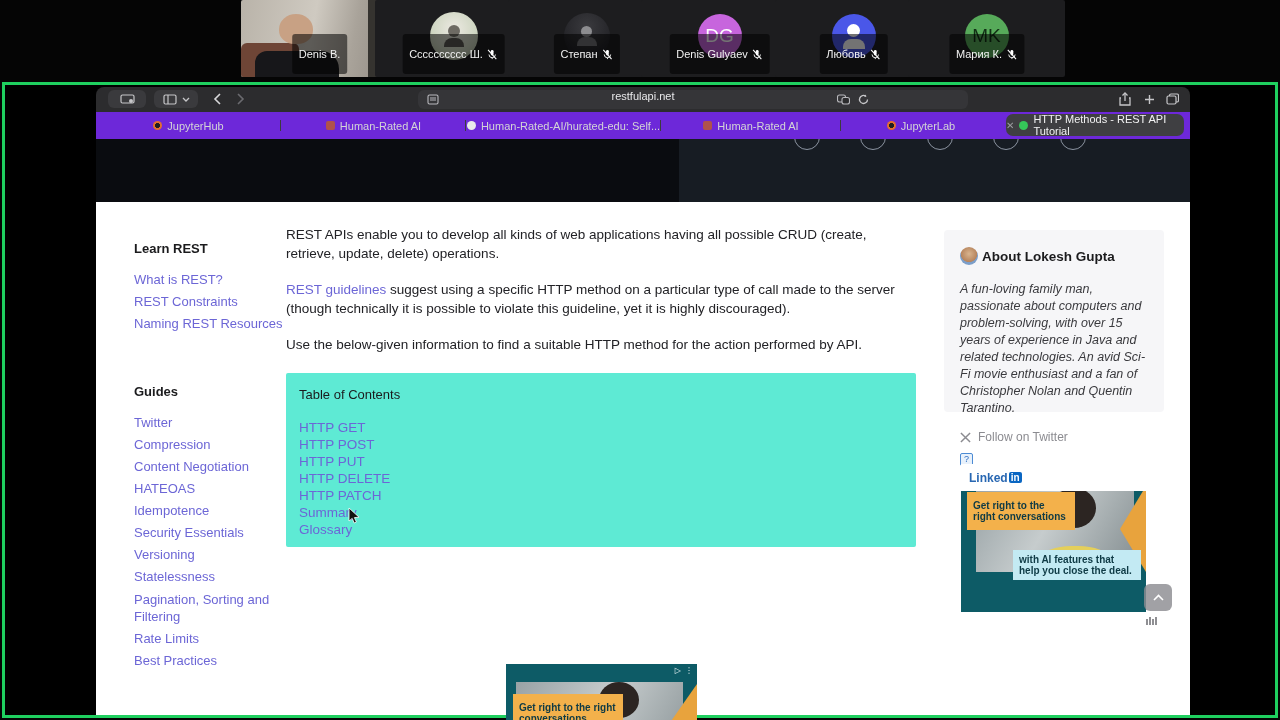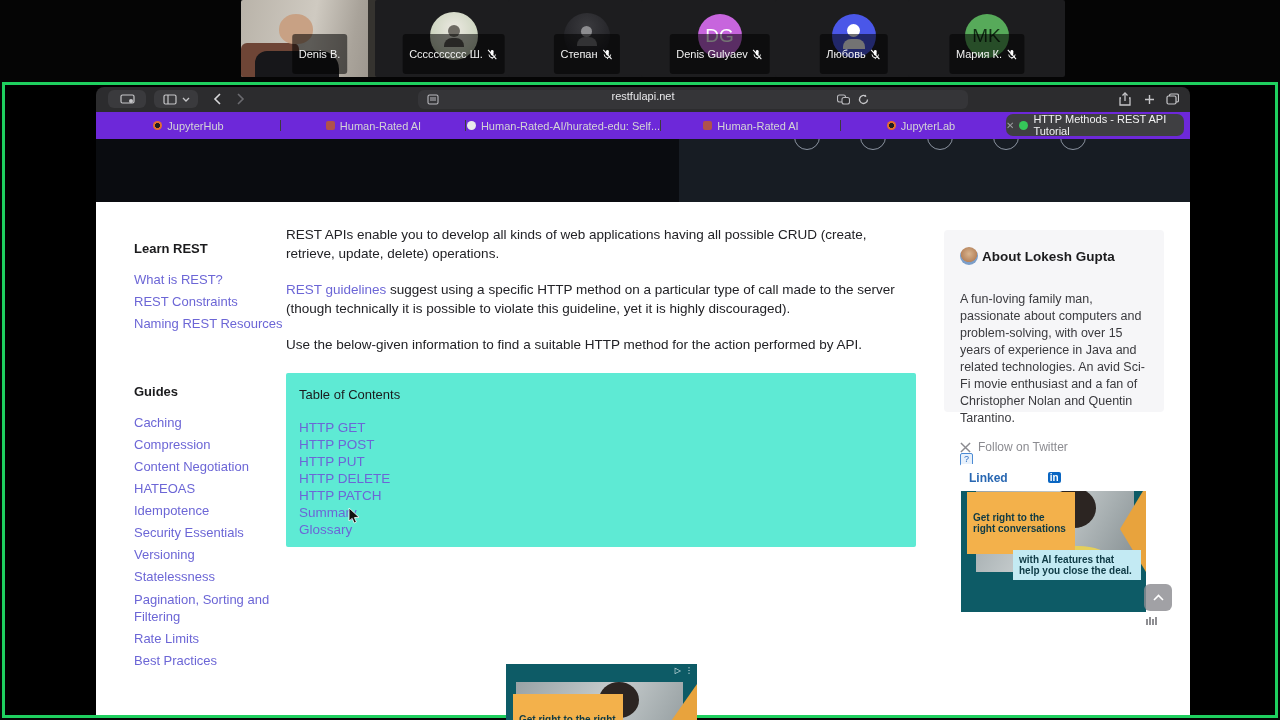--- a/index.html
+++ b/index.html
@@ -68,37 +68,37 @@
   .inlink { color:#6c66d6; }
   .tocbox { position:absolute; left:190px; top:171px; width:630px; height:174px; background:#5eead4; border-radius:2px; padding:14px 0 0 13px; }
   .tocbox .thead { font-size:13px; color:#1b1b1d; }
   .toclink { font-size:13.5px; color:#6c66d6; line-height:17px; cursor:pointer; }
 
   
   .about { position:absolute; left:848px; top:28px; width:220px; height:182px; background:#f6f6f8; border-radius:4px; padding:17px 16px 0 16px; }
   .abhead { display:flex; align-items:center; gap:4px; }
   .abava { width:18px; height:18px; border-radius:50%; background:radial-gradient(circle at 50% 38%,#d9b48e 0%,#b7855e 55%,#7c9ec9 60%); flex:0 0 auto; }
   .abtitle { font-size:13.5px; font-weight:700; color:#1b1b1d; }
-  .abbody { margin-top:26px; font-size:12.5px; line-height:17px; color:#3a3a3e; }
+  .abbody { margin-top:16px; font-size:12.5px; line-height:17px; color:#3a3a3e;font-style:italic; }
   .abfollow { margin-top:13px; display:flex; align-items:center; gap:7px; color:#8b8b90; font-size:12px; }
   .xicon { width:11px; height:11px; }
 
   
   .liad { position:absolute; background:#0d5b66; overflow:hidden; }
   .liad .photo { position:absolute; background:linear-gradient(120deg,#98a2a5 0%,#c6cccd 45%,#848e91 100%); }
   .liad .hair { position:absolute; background:#2c2522; border-radius:50%; }
   .liad .sweater { position:absolute; background:#e4cf5b; border-radius:45% 45% 0 0; }
   .liad .cornerwedge { position:absolute; background:#e8a33d; }
-  .liad .obox { position:absolute; background:#f3b14b; color:#0e3a45; font-weight:700; padding:20px 6px; }
+  .liad .obox { position:absolute; background:#f3b14b; color:#0e3a45; font-weight:700; padding:8px 6px; }
   .liad .bbox { position:absolute; background:#c3eaf3; color:#0e3a45; font-weight:700; padding:4px 6px; }
   .liad .adicons { position:absolute; top:2px; right:3px; color:#eaf4f6; font-size:8px; letter-spacing:1px; }
   .liad .strip { position:absolute; left:0; right:0; bottom:0; height:27px; background:#fff; display:flex; align-items:center; justify-content:space-between; padding:0 8px; }
   .lilogo { font-size:12px; font-weight:700; color:#0a66c2; display:flex; align-items:center; gap:1px; }
   .lilogo .word { color:#2867b2; }
-  .lilogo .inbadge { background:#0a66c2; color:#fff; border-radius:2px; padding:0 2px; font-size:10px;margin-left:39px; }
+  .lilogo .inbadge { background:#0a66c2; color:#fff; border-radius:2px; padding:0 2px; font-size:10px; }
 
   .adhelp { position:absolute; left:864px; top:251px; width:13px; height:13px; background:#e8f1fb; border:1px solid #4c8bd4; border-radius:2px;
             color:#2f6fc2; font-size:9px; line-height:11px; text-align:center; }
   .scrolltop { position:absolute; left:1048px; top:382px; width:28px; height:27px; background:rgba(140,140,145,.82); border-radius:6px;
                display:flex; align-items:center; justify-content:center; color:#fff; }
   .wmark { position:absolute; color:#8f8f93; display:flex; align-items:flex-end; gap:1px; }
   .wmark i { display:block; width:2px; background:#8f8f93; }
 
   svg { display:block; }
 </style>
@@ -325,21 +325,21 @@
         <div class="snav" style="top:27px">
           <div class="shead">Learn REST</div>
           <div style="height:13px"></div>
           <div class="slink">What is REST?</div>
           <div class="slink">REST Constraints</div>
           <div class="slink">Naming REST Resources</div>
         </div>
         <div class="snav" style="top:170px">
           <div class="shead">Guides</div>
           <div style="height:13px"></div>
-          <div class="slink">Caching</div>
+          <div class="slink">Twitter</div>
           <div class="slink">Compression</div>
           <div class="slink">Content Negotiation</div>
           <div class="slink">HATEOAS</div>
           <div class="slink">Idempotence</div>
           <div class="slink">Security Essentials</div>
           <div class="slink">Versioning</div>
           <div class="slink">Statelessness</div>
           <div class="slink" style="width:140px;line-height:17px;padding:3px 0">Pagination, Sorting and Filtering</div>
           <div class="slink">Rate Limits</div>
           <div class="slink">Best Practices</div>

